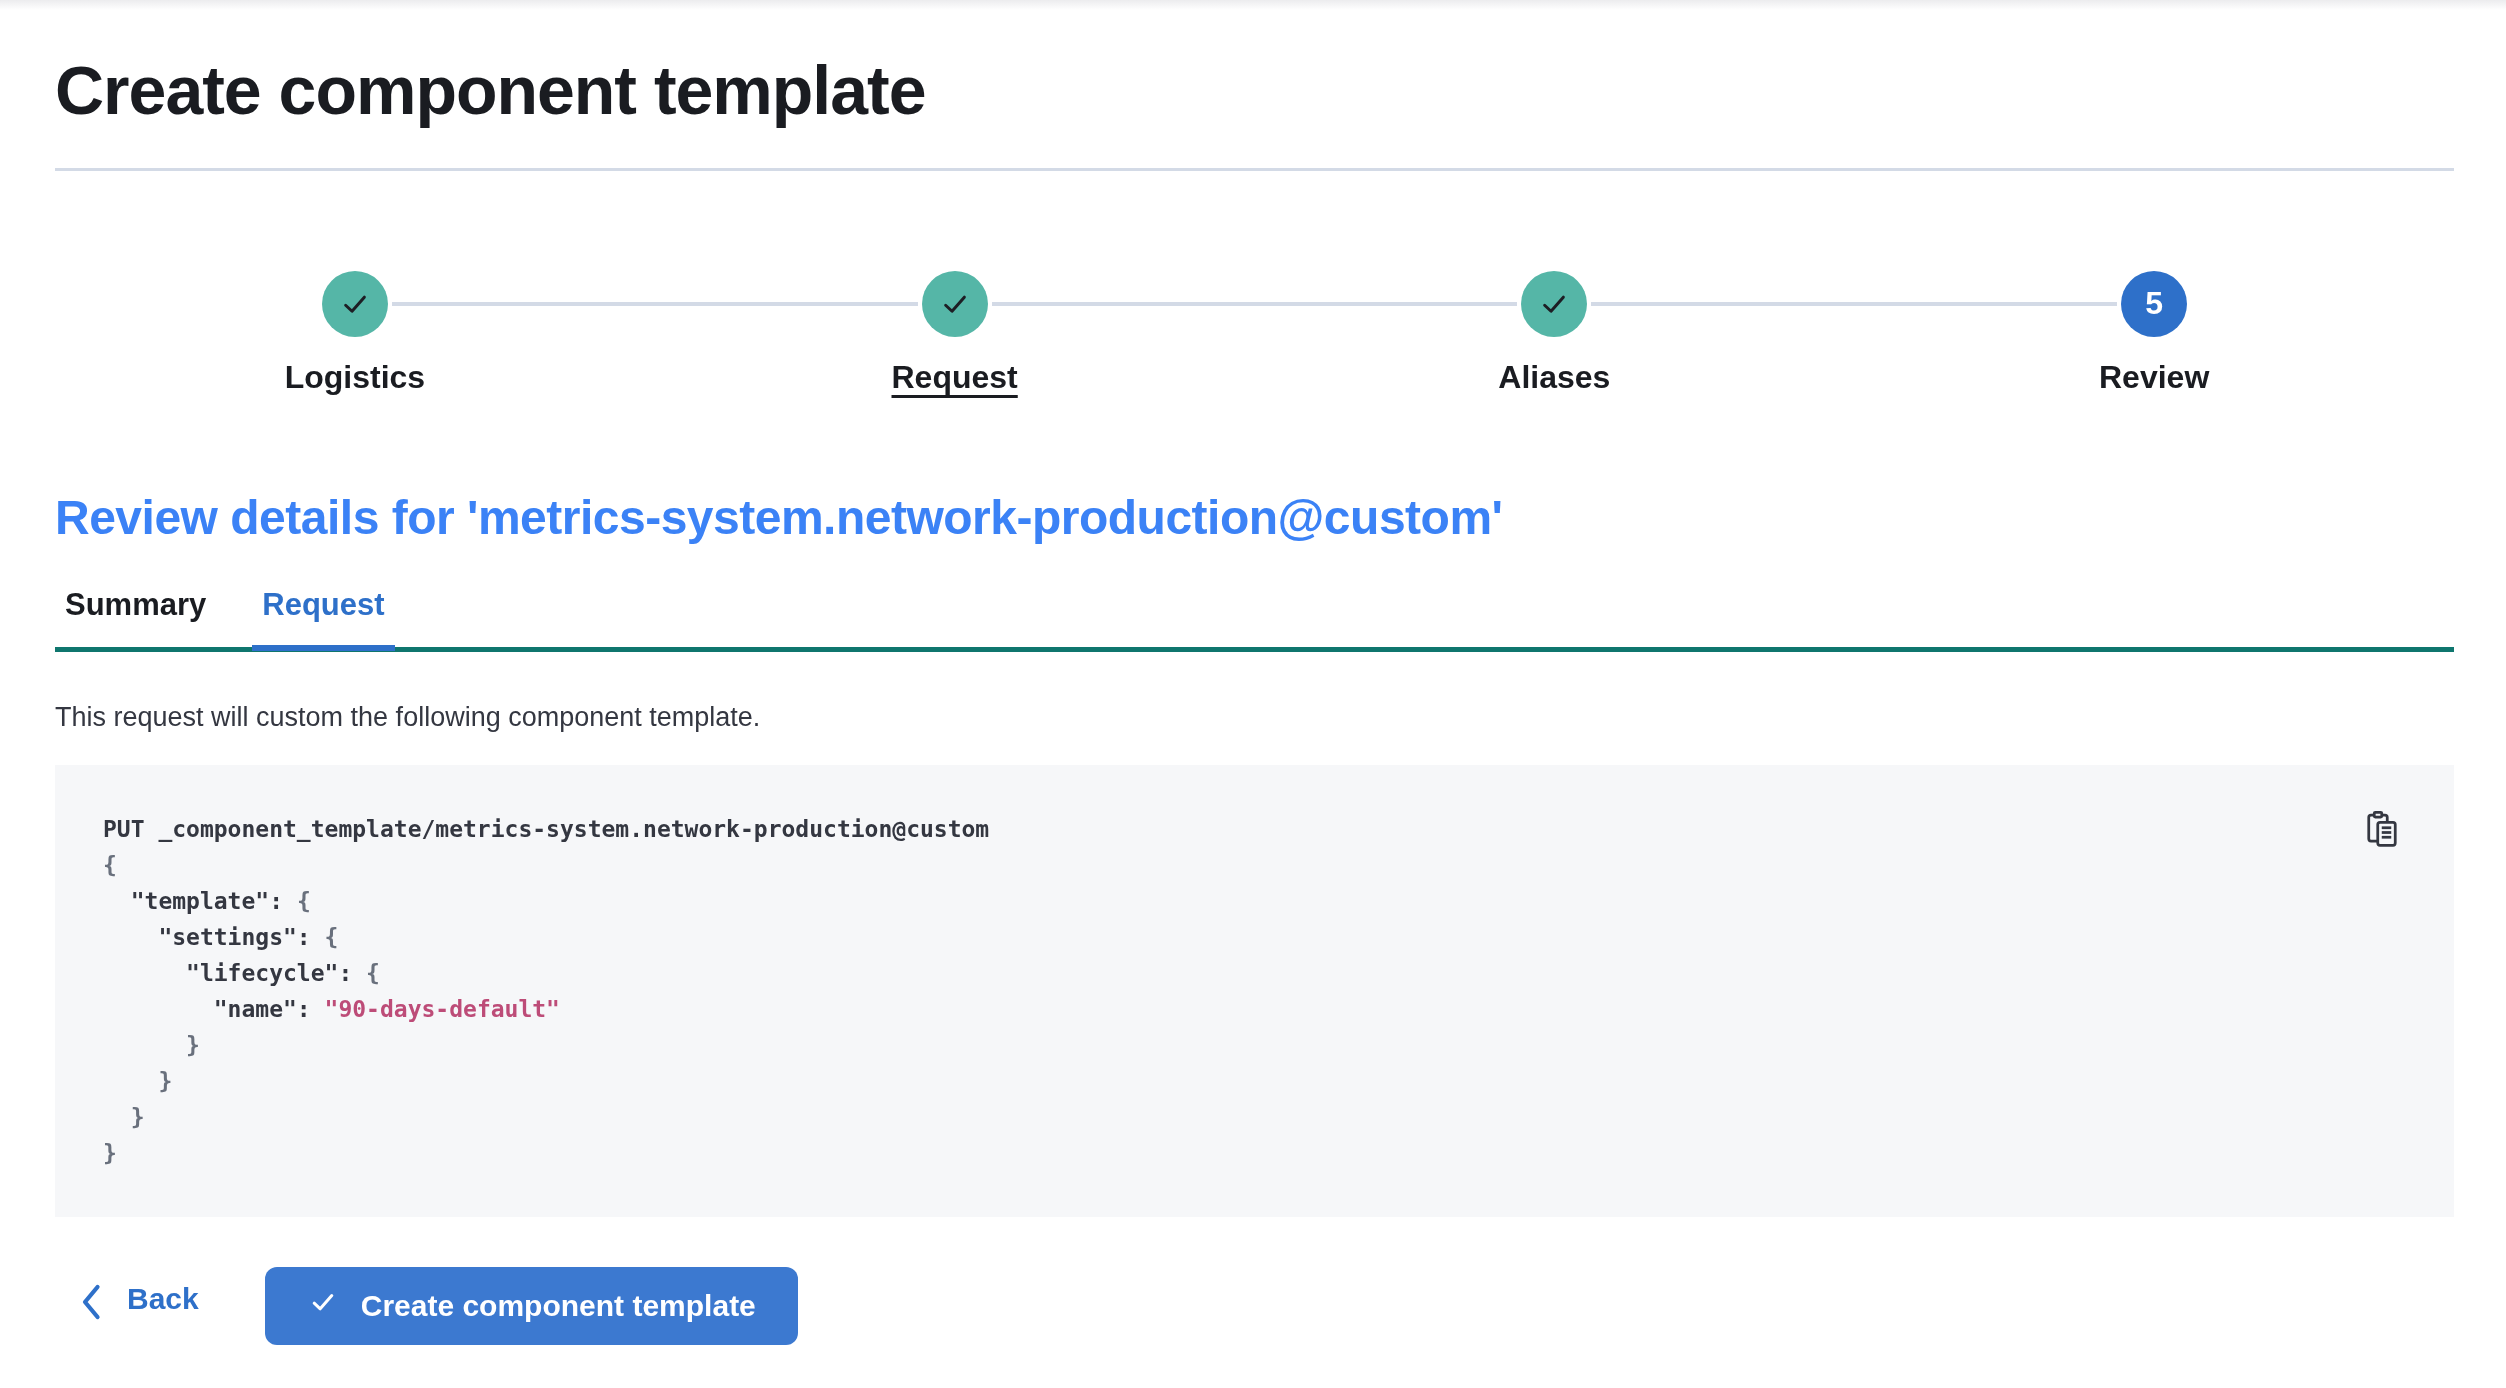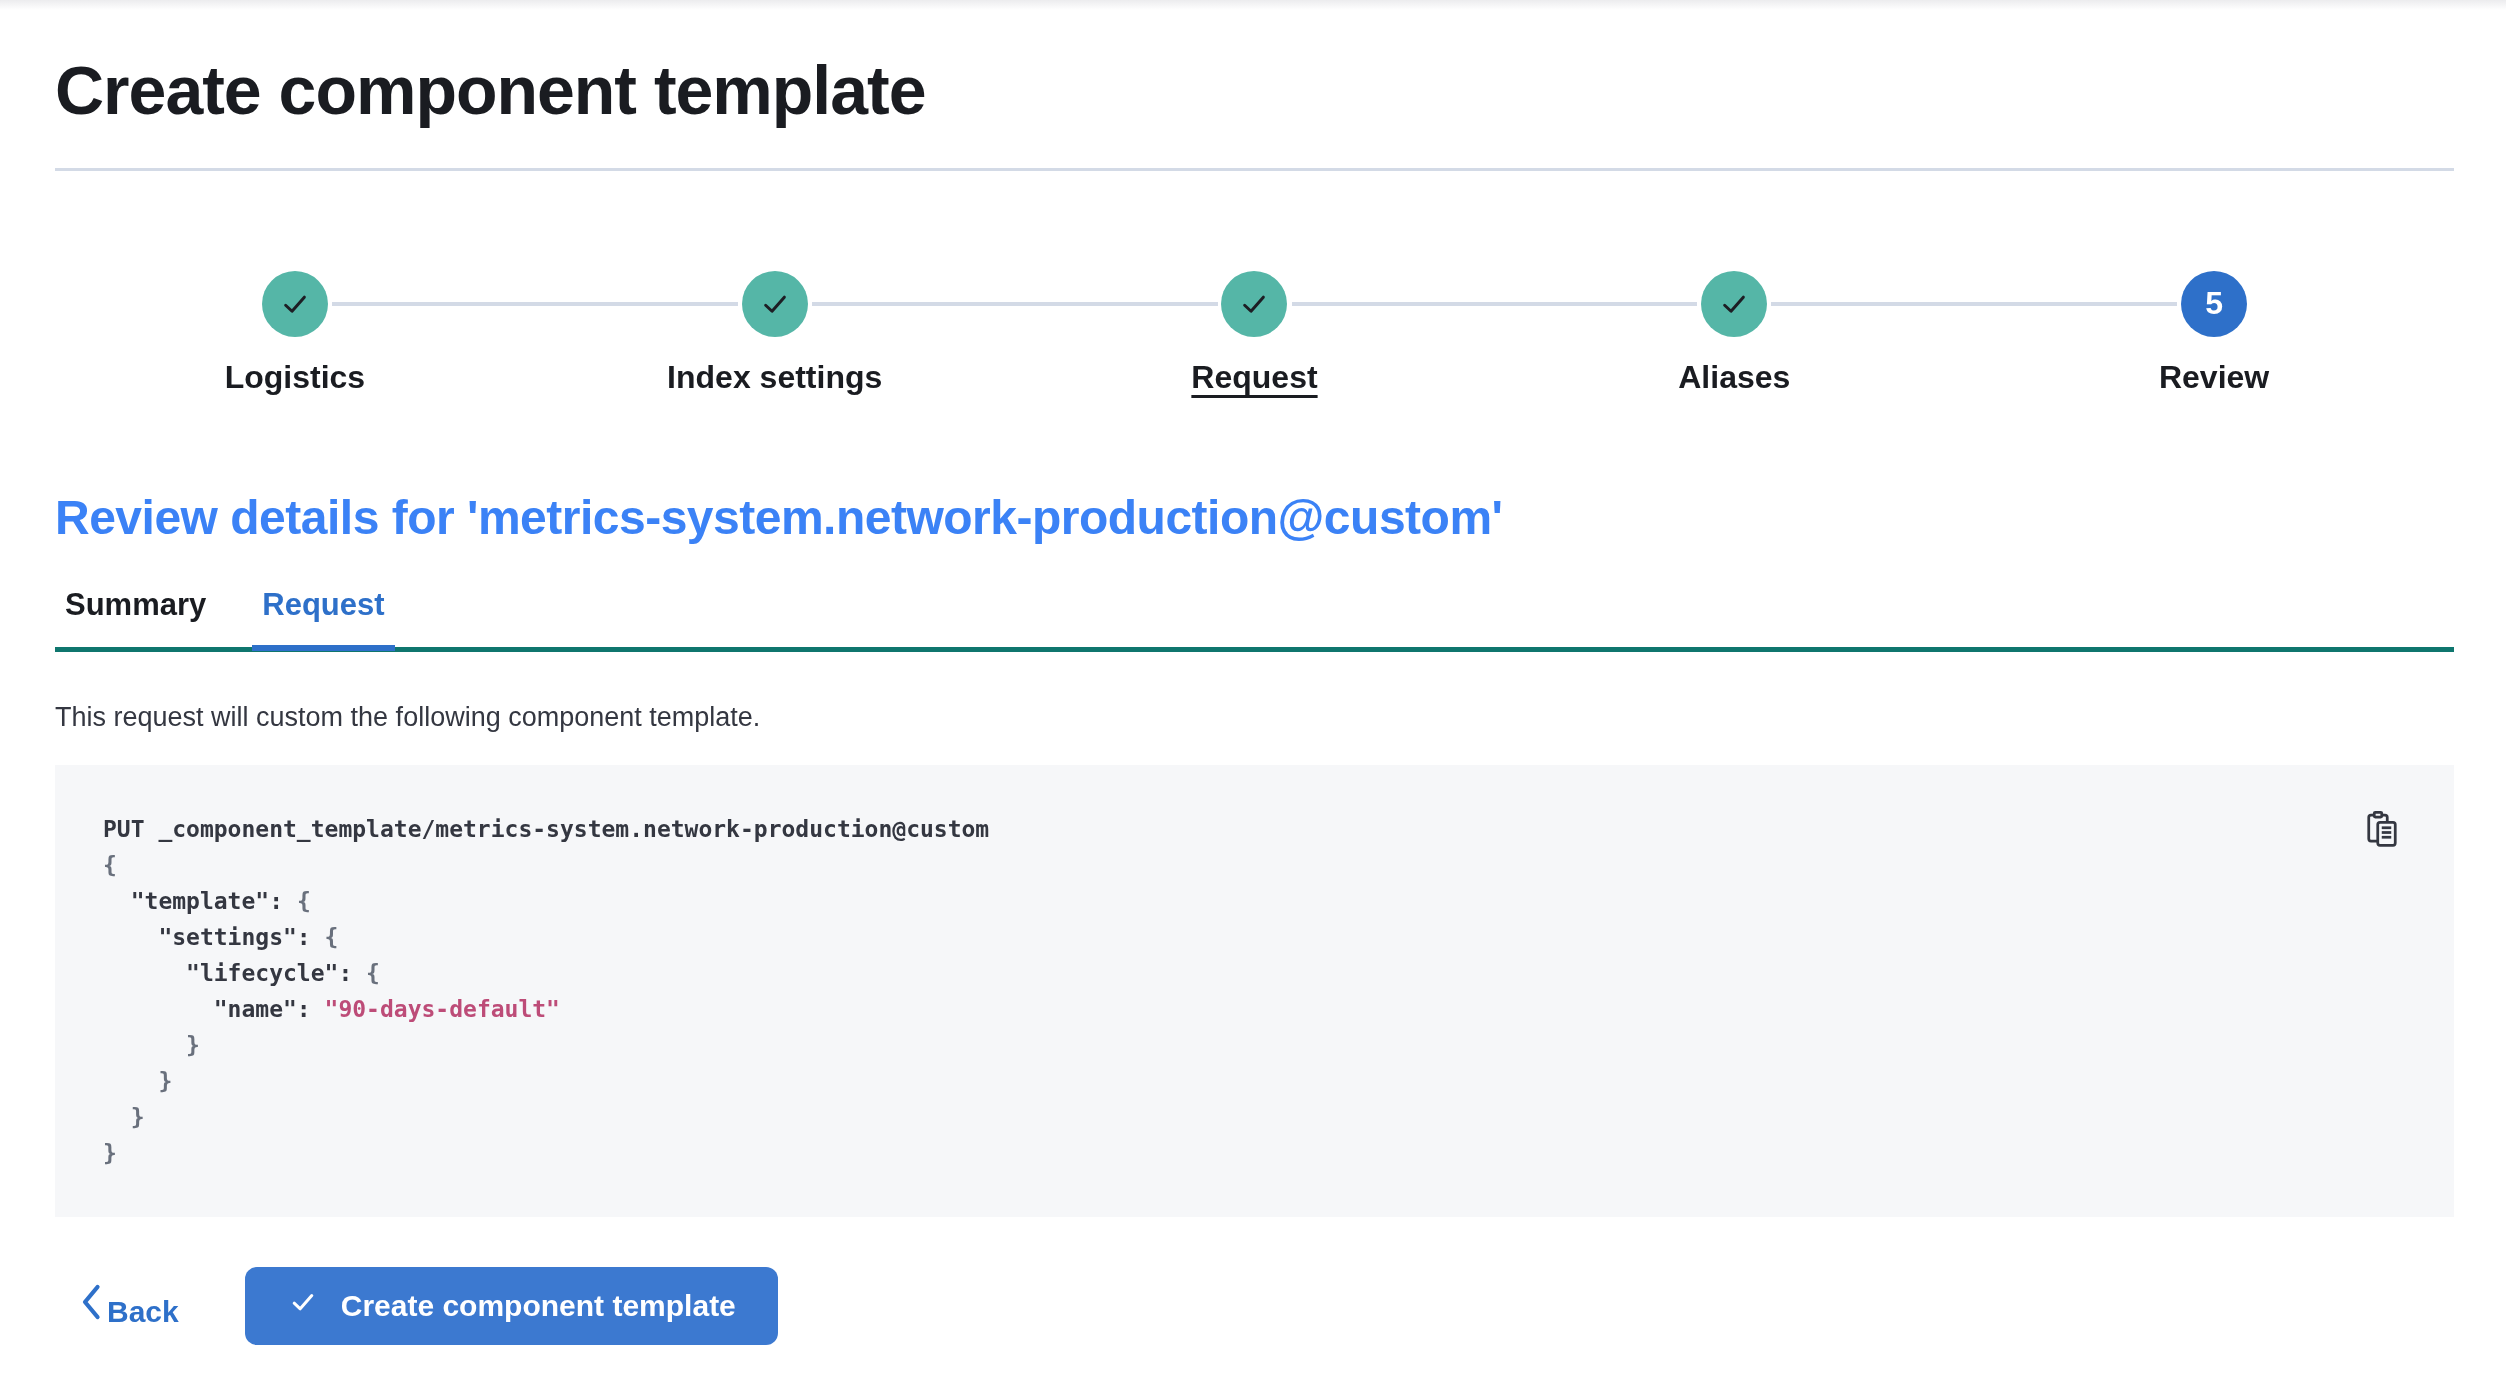--- a/index.html
+++ b/index.html
@@ -52,21 +52,21 @@
   .code-line { white-space:pre; }
   .tok-plain { color:var(--code-text); }
   .tok-key   { color:var(--code-text); }
   .tok-pun   { color:var(--code-pun); }
   .tok-str   { color:var(--code-str); }
   .copy-btn { position:absolute; top:44px; right:52px; width:40px; height:40px;
     background:none; border:none; cursor:pointer; padding:0; }
 
   
   .footer { margin-top:50px; display:flex; align-items:center; }
-  .back-link { display:flex; align-items:flex-end; gap:4px; color:var(--blue);
+  .back-link { display:flex; align-items:flex-start; gap:24px; color:var(--blue);
     font-size:30px; font-weight:600; padding:0 22px; cursor:pointer;
     background:none; border:none; font-family:inherit; }
   .create-btn { margin-left:44px; height:78px; padding:0 42px;
     border-radius:12px; border:none; background:var(--btn-blue); color:#fff;
     font-size:30px; font-weight:600; font-family:inherit; display:flex;
     align-items:center; gap:22px; cursor:pointer; }
 </style>
 </head>
 <body>
 
@@ -78,28 +78,20 @@
   <div class="rule"></div>
 
   <div class="stepper" id="stepper">
       <div class="step complete">
         <div class="step-circle">
           <svg width="34" height="34" viewBox="0 0 16 16" fill="none">
   <path d="M3.6 8.6 L6.6 11.4 L12.4 4.8" stroke="#1d1e24" stroke-width="1.4" stroke-linecap="round" stroke-linejoin="round"></path>
           </svg>
         </div>
         <div class="step-label">Logistics</div>
-      </div>
-      <div class="step complete">
-        <div class="step-circle">
-          <svg width="34" height="34" viewBox="0 0 16 16" fill="none">
-  <path d="M3.6 8.6 L6.6 11.4 L12.4 4.8" stroke="#1d1e24" stroke-width="1.4" stroke-linecap="round" stroke-linejoin="round"></path>
-          </svg>
-        </div>
-        <div class="step-label">Index settings</div>
       </div>
       <div class="step complete underlined">
         <div class="step-circle">
           <svg width="34" height="34" viewBox="0 0 16 16" fill="none">
   <path d="M3.6 8.6 L6.6 11.4 L12.4 4.8" stroke="#1d1e24" stroke-width="1.4" stroke-linecap="round" stroke-linejoin="round"></path>
           </svg>
         </div>
         <div class="step-label">Request</div>
       </div>
       <div class="step complete">

